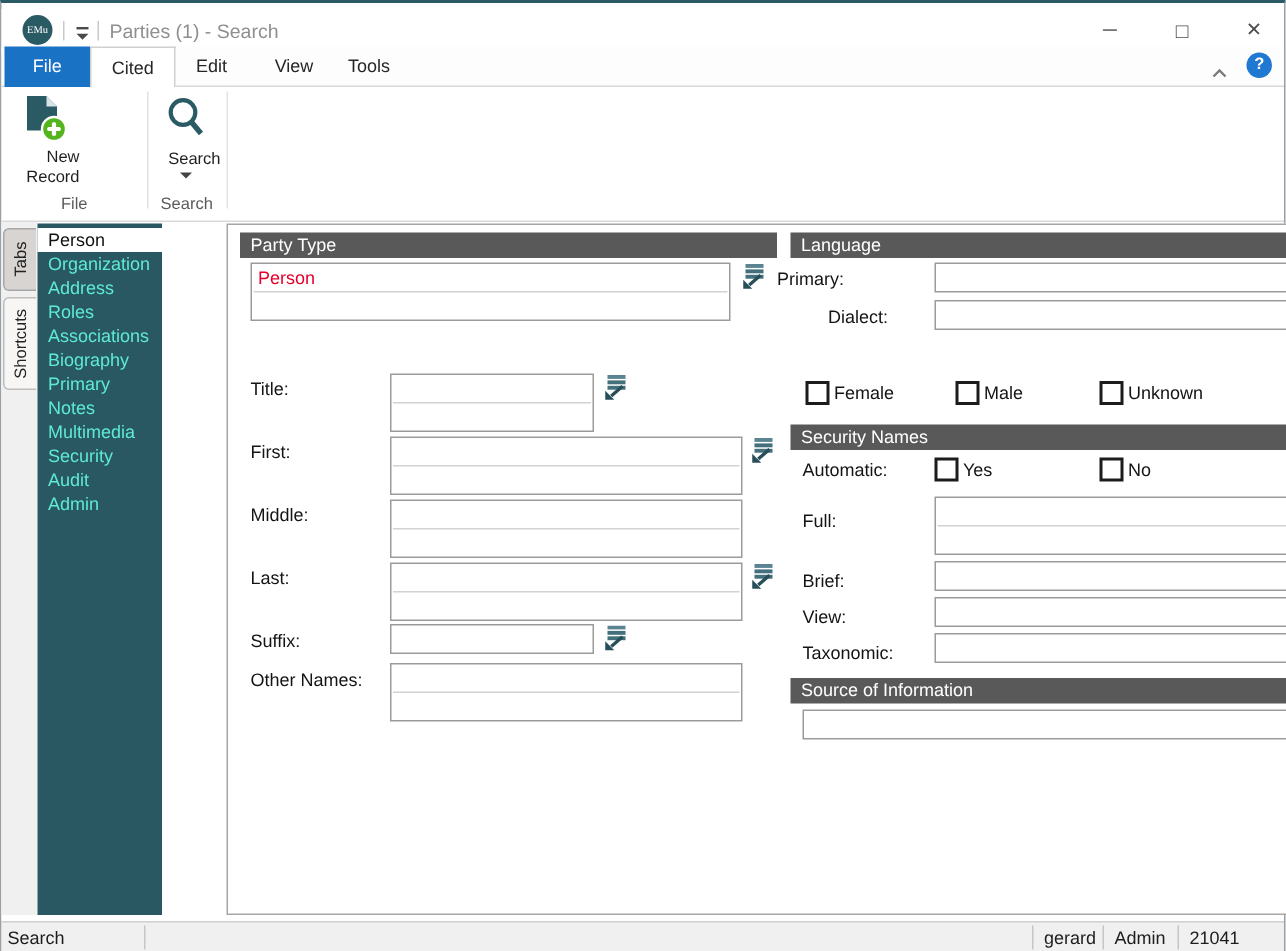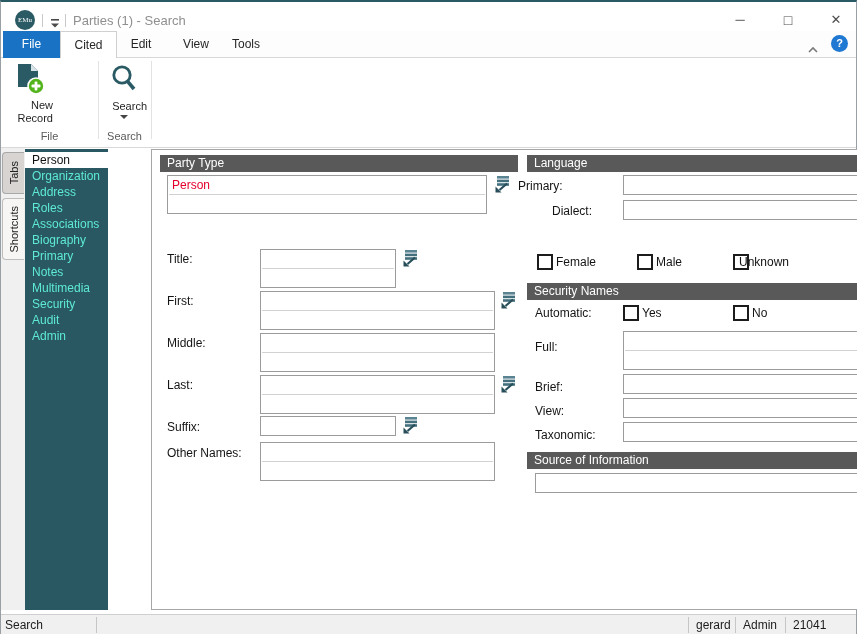--- a/index.html
+++ b/index.html
@@ -261,21 +261,21 @@
             <path d="M13 7.5 L5.5 14" stroke="#274e59" stroke-width="2.2"></path>
             <polygon points="1.5,16.5 1.5,10.5 7.5,16.5" fill="#274e59"></polygon>
           </svg>
       </div>
 
       <div class="cb" style="left:385px;top:104px"></div>
       <div class="cb-lbl" style="left:404px;top:105px">Female</div>
       <div class="cb" style="left:485px;top:104px"></div>
       <div class="cb-lbl" style="left:504px;top:105px">Male</div>
       <div class="cb" style="left:581px;top:104px"></div>
-      <div class="cb-lbl" style="left:587px;top:105px">Unknown</div>
+      <div class="cb-lbl" style="left:600px;top:105px">Unknown</div>
 
       <div class="sec-hdr" style="left:375px;top:133px">Security Names</div>
       <div class="flabel" style="left:383px;top:156px">Automatic:</div>
       <div class="cb" style="left:471px;top:155px"></div>
       <div class="cb-lbl" style="left:490px;top:156px">Yes</div>
       <div class="cb" style="left:581px;top:155px"></div>
       <div class="cb-lbl" style="left:600px;top:156px">No</div>
 
       <div class="flabel" style="left:383px;top:190px">Full:</div>
       <div class="box" style="left:471px;top:181px;width:253px;height:39px">

